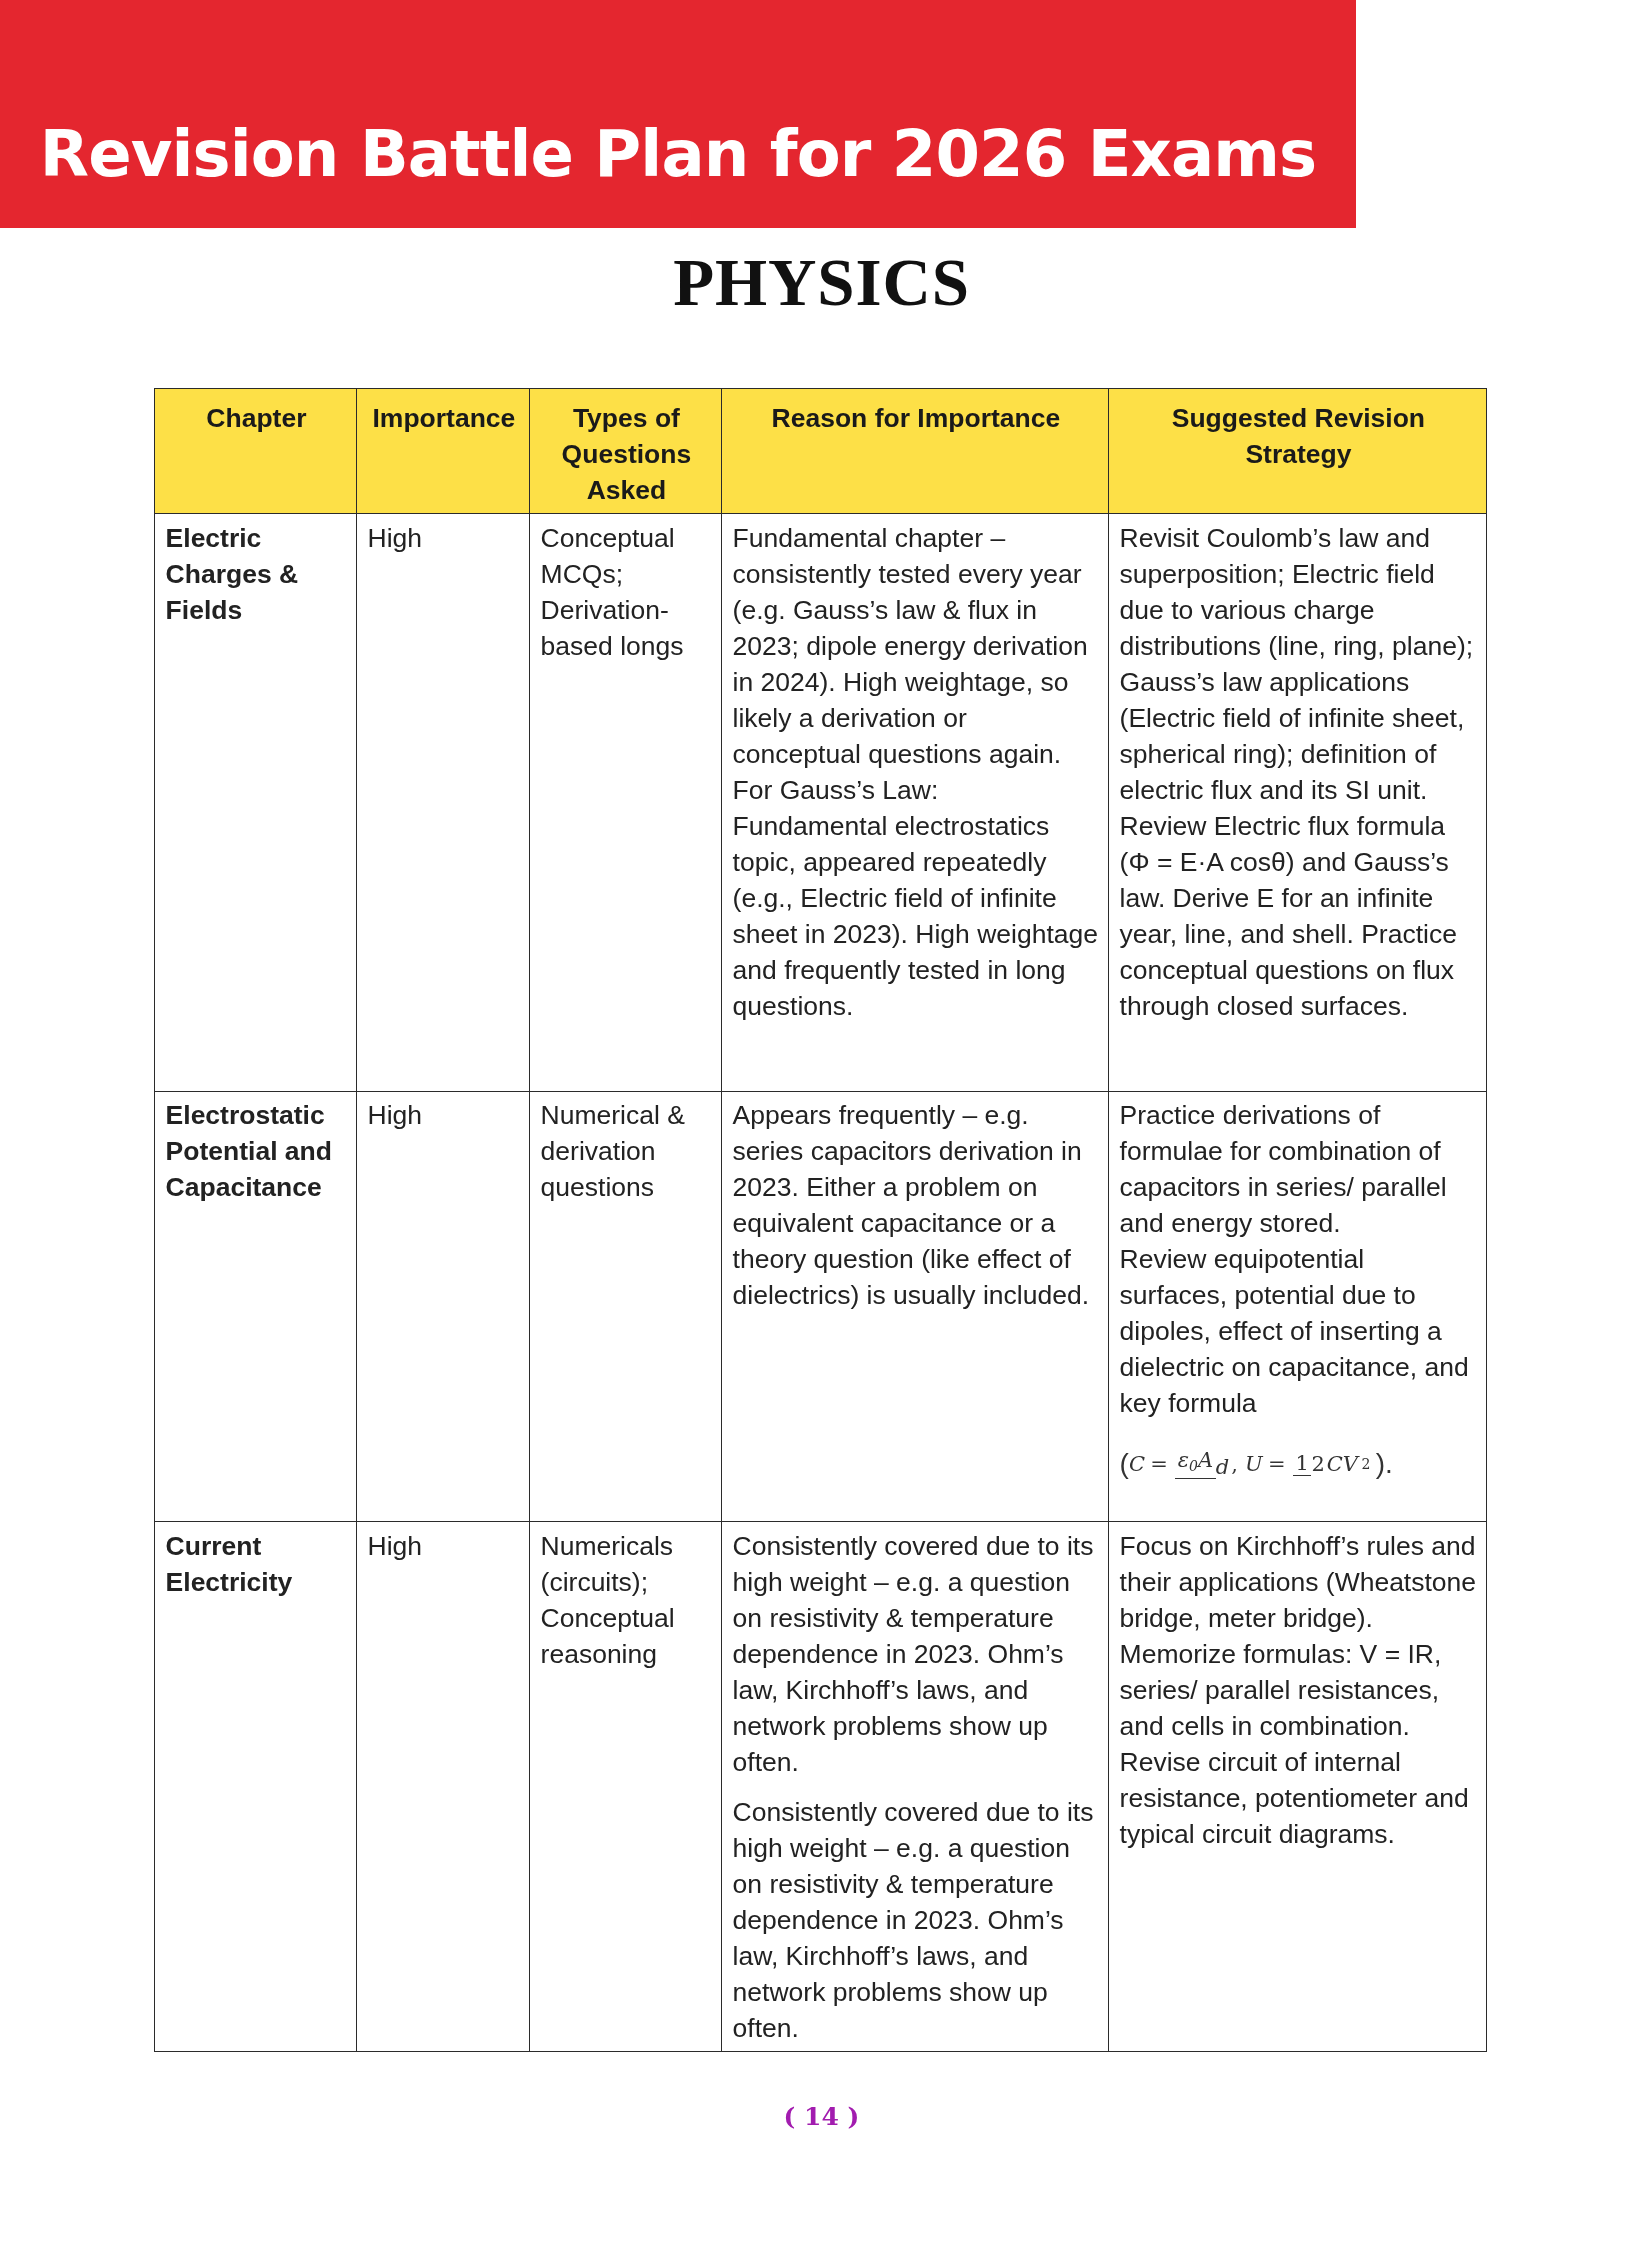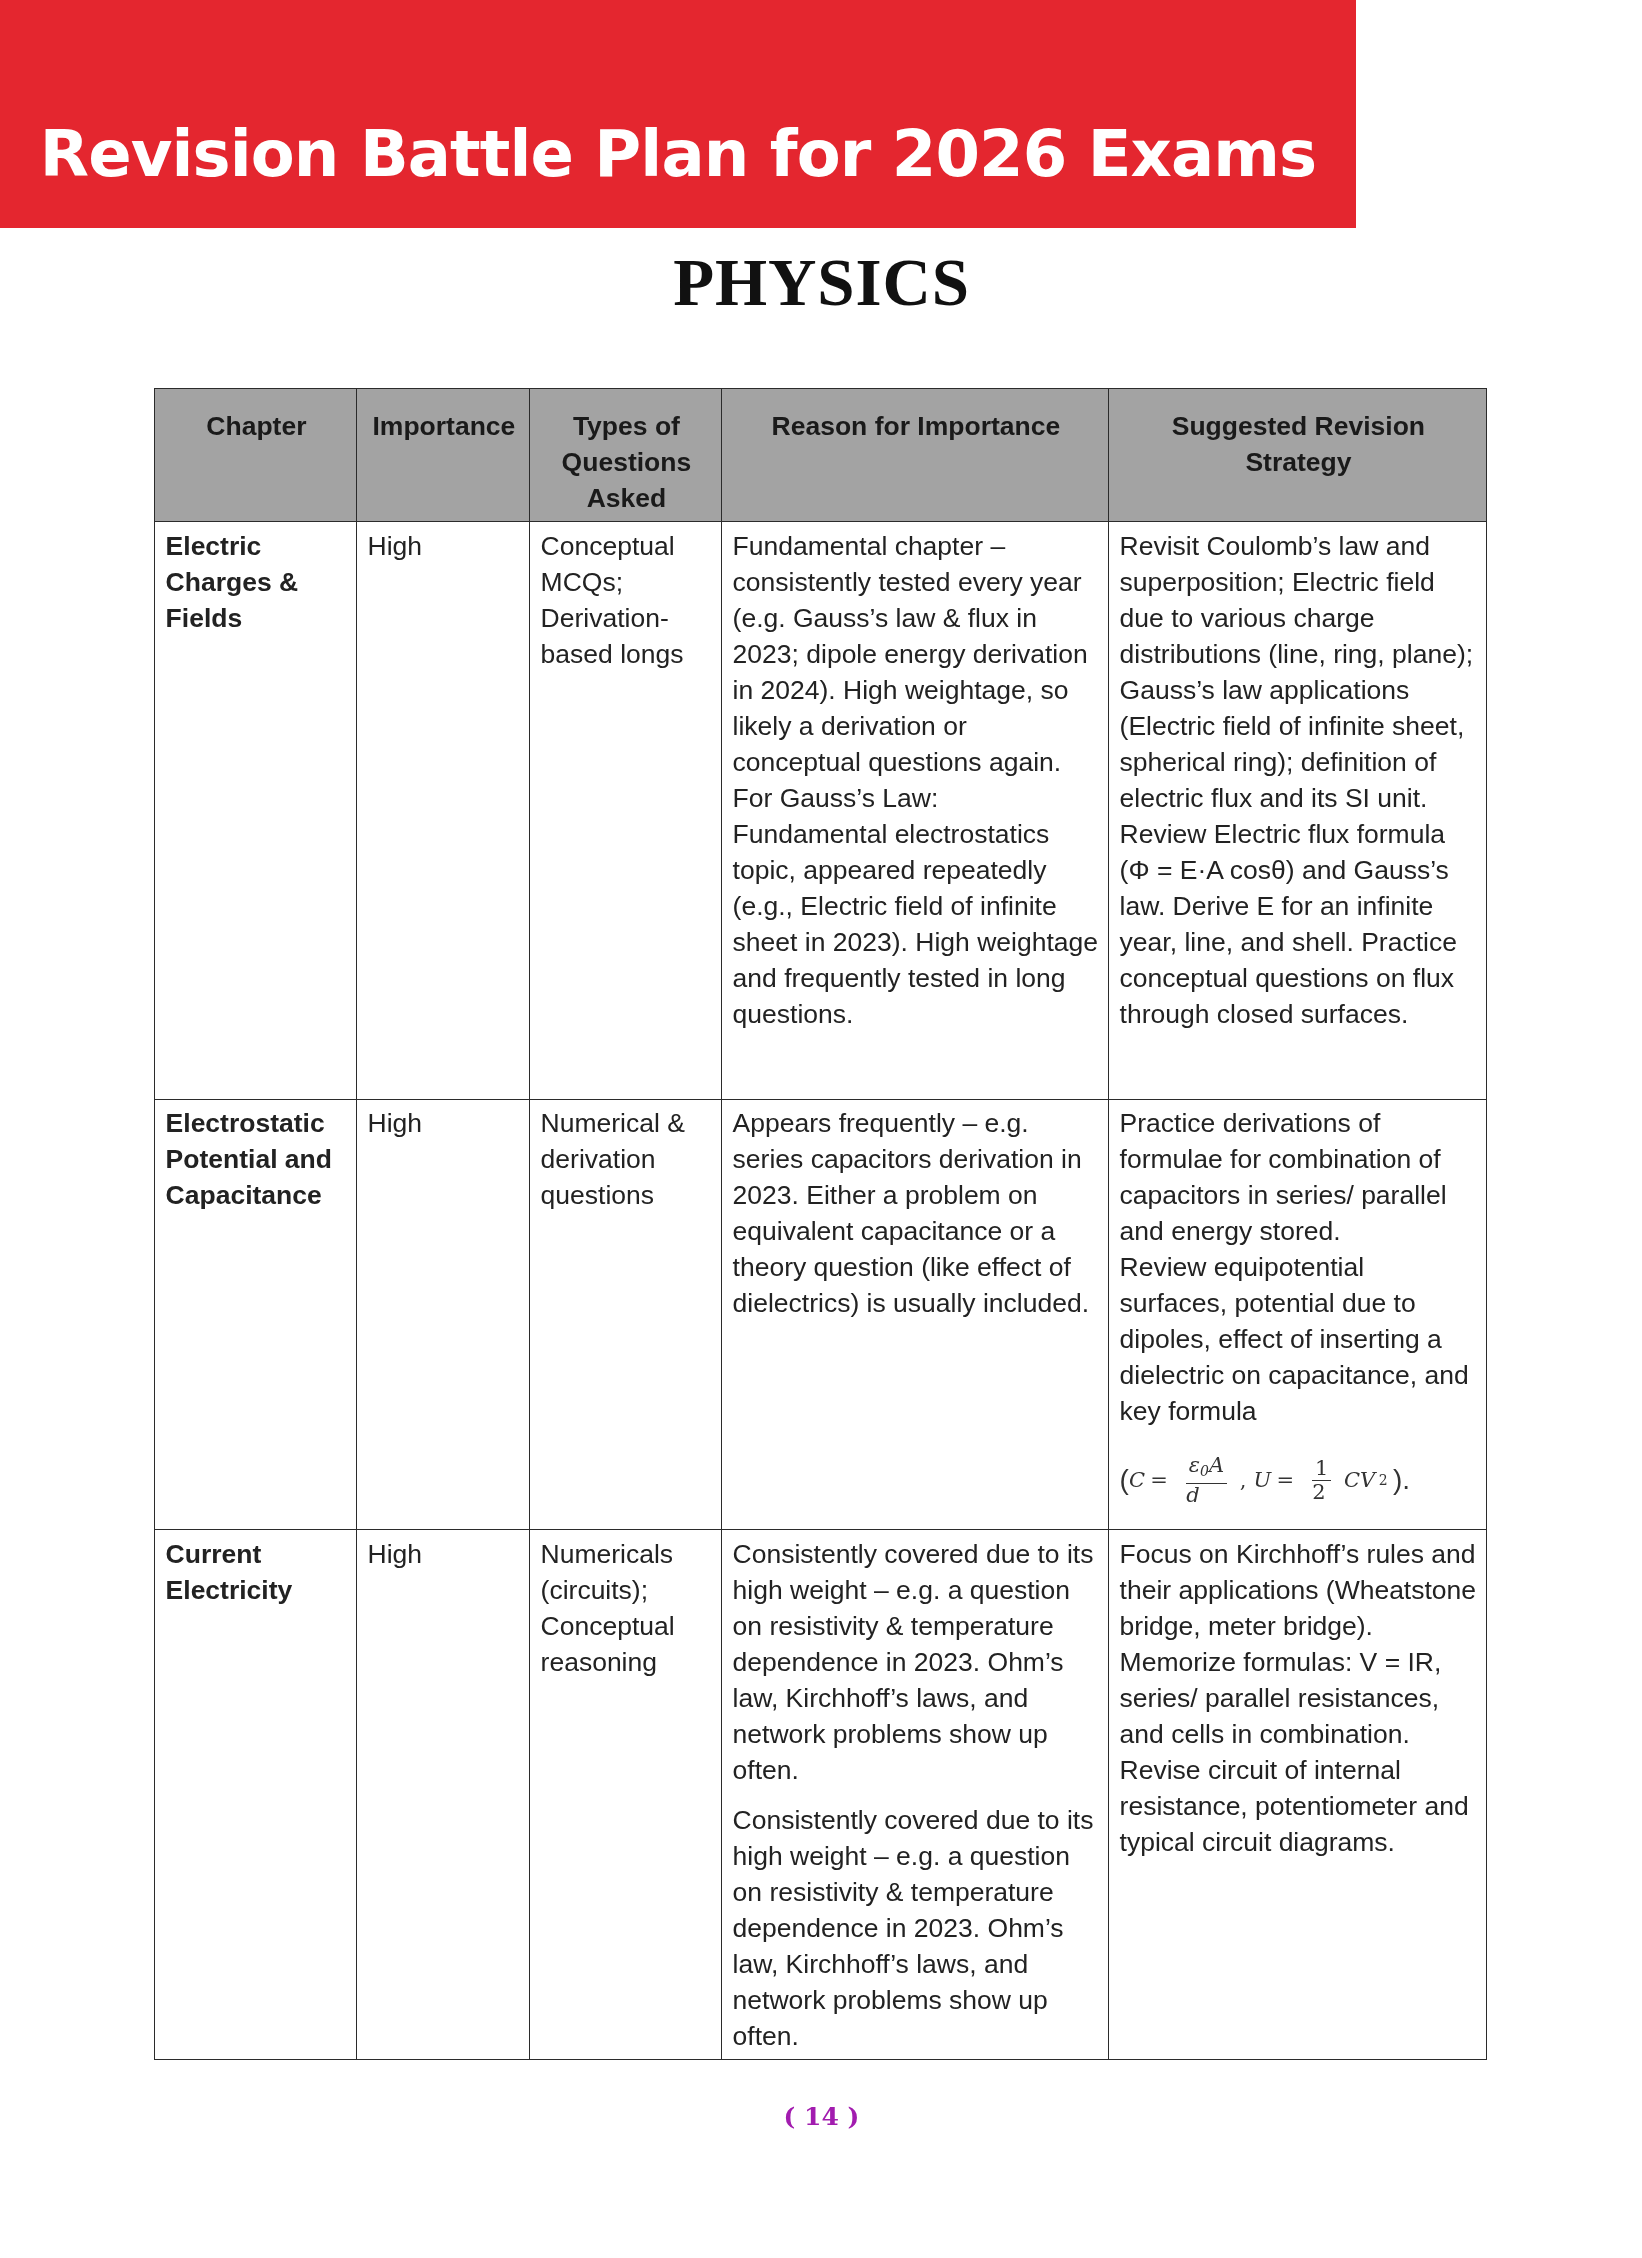--- a/index.html
+++ b/index.html
@@ -2,31 +2,31 @@
 <html style="font-size:14px"><head>
 <meta charset="utf-8">
 <style>
   html, body { margin: 0; padding: 0; background: #ffffff; }
   body { width: 1643px; height: 2258px; position: relative; overflow: hidden; font-family: "Liberation Sans", sans-serif; color: #1a1a1a; }
   .banner { position: absolute; left: 0; top: 0; width: 1356px; height: 228px; background: #e4262f; }
   .banner-title { position: absolute; left: 0; right: 0; top: 122px; text-align: center; color: #ffffff; font-family: "DejaVu Sans", sans-serif; font-weight: bold; font-size: 64px; letter-spacing: -0.9px; line-height: 1; }
   .subject { position: absolute; left: 0; right: 0; top: 249px; text-align: center; font-family: Liberation Serif, serif; font-weight: bold; font-size: 67px; color: #111; line-height: 1; letter-spacing: 0.9px; }
   table.plan { position: absolute; left: 154px; top: 388px; width: 1333px; border-collapse: collapse; table-layout: fixed; }
   table.plan th, table.plan td { border: 1.8px solid #2b2b2b; vertical-align: top; font-size: 26.5px; line-height: 36px; padding: 5.3px 8.8px 5.3px 10.6px; }
-  table.plan th { background: #a3a3a3; font-weight: bold; text-align: center; padding-top: 19px; height: 100px; }
+  table.plan th { background: #fde047; font-weight: bold; text-align: center; padding-top: 11px; height: 100px; }
   table.plan td { color: #222; }
   td.chapter { font-weight: bold; color: #111; }
   .para { display: block; }
   .para-gap { margin-top: 14px; }
   tr.r1 td { height: 566px; }
   tr.r2 td { height: 419px; }
   tr.r3 td { height: 518px; }
   .formula { display: inline-flex; align-items: center; font-family: "DejaVu Serif", serif; font-style: italic; font-size: 21px; margin-top: 25px; color: #333; }
   .paren { font-style: normal; font-family: "Liberation Sans", sans-serif; font-size: 28px; }
-  .frac { display: inline-flex; flex-direction: column; align-items: flex-start; margin: 0 13px; line-height: 23px; }
+  .frac { display: inline-flex; flex-direction: row; align-items: flex-end; margin: 0 2px; line-height: 23px; }
   .frac .num { border-bottom: 1.3px solid #333; padding: 0 2.6px; }
   .sub { font-size: 14px; vertical-align: -3.5px; }
   .sup { font-size: 14px; vertical-align: 10.6px; margin-left: 3.5px; }
   .eq { font-style: normal; margin: 0 5.3px; }
   .pageno { position: absolute; left: 0; right: 0; top: 2102px; text-align: center; font-family: "DejaVu Serif", serif; font-weight: bold; font-size: 25px; color: #a21caf; }
 </style>
 </head>
 <body>
 
 <div class="banner">

